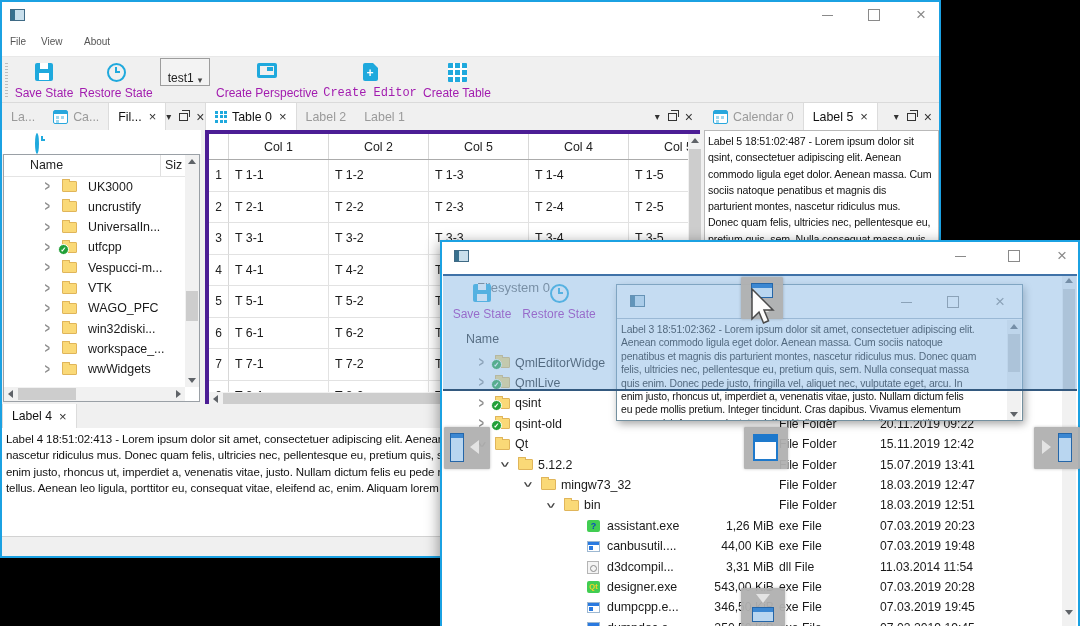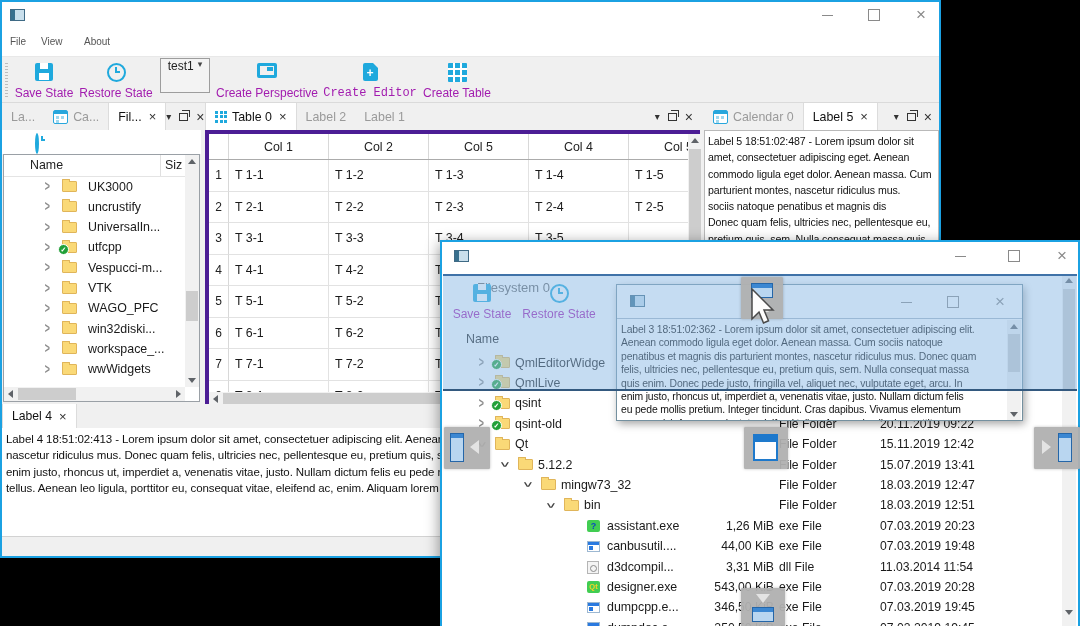--- a/index.html
+++ b/index.html
@@ -36,21 +36,21 @@
   .rclock.sm::before{left:4px;top:1px;height:4px;}
   .rclock.sm::after{left:4px;top:4px;width:4px;}
   .persp{width:20px;height:15px;border:3px solid #1fa9dd;border-radius:2px;position:relative;box-sizing:border-box;}
   .persp::after{content:"";position:absolute;right:1px;top:1px;width:6px;height:4px;background:#1fa9dd;}
   .edico{width:15px;height:18px;background:#1fa9dd;border-radius:2px;position:relative;}
   .edico::before{content:"";position:absolute;right:0;top:0;border-left:5px solid transparent;border-top:5px solid #f0f0f0;}
   .edico::after{content:"+";position:absolute;left:0;right:0;bottom:0;color:#fff;font-weight:bold;font-size:12px;line-height:14px;}
   .tblico{width:19px;height:19px;background-color:#1fa9dd;border-radius:1px;
     background-image:linear-gradient(to right,transparent 5px,#fff 5px 7px,transparent 7px 12px,#fff 12px 14px,transparent 14px),
                      linear-gradient(to bottom,transparent 5px,#fff 5px 7px,transparent 7px 12px,#fff 12px 14px,transparent 14px);}
-  .combo{position:absolute;left:160px;top:1px;width:50px;height:35px;background:#f3f3f3;border:1px solid #9d9d9d;box-sizing:border-box;font-size:12px;color:#222;display:flex;align-items:flex-start;justify-content:center;gap:4px;cursor:pointer;}
+  .combo{position:absolute;left:160px;top:1px;width:50px;height:28px;background:#f3f3f3;border:1px solid #9d9d9d;box-sizing:border-box;font-size:12px;color:#222;display:flex;align-items:flex-end;justify-content:center;gap:4px;cursor:pointer;}
   .combo .arr{font-size:9px;color:#444;}
   
   .tabbar{position:absolute;left:0;top:0;right:0;height:27px;display:flex;align-items:stretch;background:#f0f0f0;}
   .tab{display:flex;align-items:center;padding:0 9px;gap:5px;font-size:12.4px;color:#9a9a9a;cursor:pointer;white-space:nowrap;}
   .tab.active{background:#fff;color:#111;border-left:1px solid #dcdcdc;border-right:1px solid #dcdcdc;}
   .tx{color:#333;font-size:13px;margin-left:2px;cursor:pointer;}
   .tabbtns{margin-left:auto;display:flex;align-items:center;gap:8px;padding-right:7px;color:#333;}
   .tb{font-size:10px;cursor:pointer;color:#333;display:flex;align-items:center;}
   .tb.x{font-size:14px;}
   .rg{width:7px;height:6px;border:1px solid #333;position:relative;display:inline-block;}
@@ -317,20 +317,21 @@
               <div class="rn">2</div>
               <div class="td">T 2-1</div>
               <div class="td">T 2-2</div>
               <div class="td">T 2-3</div>
               <div class="td">T 2-4</div>
               <div class="td">T 2-5</div>
             </div>
             <div class="trx">
               <div class="rn">3</div>
               <div class="td">T 3-1</div>
+              <div class="td">T 3-2</div>
               <div class="td">T 3-3</div>
               <div class="td">T 3-4</div>
               <div class="td">T 3-5</div>
             </div>
             <div class="trx">
               <div class="rn">4</div>
               <div class="td">T 4-1</div>
               <div class="td">T 4-2</div>
               <div class="td">T 4-3</div>
               <div class="td">T 4-4</div>
@@ -405,24 +406,24 @@
         <span class="tb">▾</span>
         <span class="tb">
             <i class="rg"></i>
           </span>
         <span class="tb x">×</span>
       </div>
     </div>
     <div class="textw" style="left:0;top:27px;width:235px;height:406px;">
       <div class="abs" style="left:3px;top:2px;width:230px;">
           <div class="ln">Label 5 18:51:02:487 - Lorem ipsum dolor sit</div>
-          <div class="ln">amet, consectetuer adipiscing eget. Aenean</div>
+          <div class="ln">qsint, consectetuer adipiscing elit. Aenean</div>
           <div class="ln">commodo ligula eget dolor. Aenean massa. Cum</div>
+          <div class="ln">sociis natoque penatibus et magnis dis</div>
           <div class="ln">parturient montes, nascetur ridiculus mus.</div>
-          <div class="ln">sociis natoque penatibus et magnis dis</div>
           <div class="ln">Donec quam felis, ultricies nec, pellentesque eu,</div>
           <div class="ln">pretium quis, sem. Nulla consequat massa quis</div>
           <div class="ln">enim. Donec pede justo, fringilla vel, aliquet</div>
           <div class="ln">nec, vulputate eget, arcu. In enim justo.</div>
         </div>
     </div>
   </div>
 
   <div class="abs" id="botp" style="left:2px;top:404px;width:698px;height:132px;">
     <div class="tabbar" style="height:24px;">

